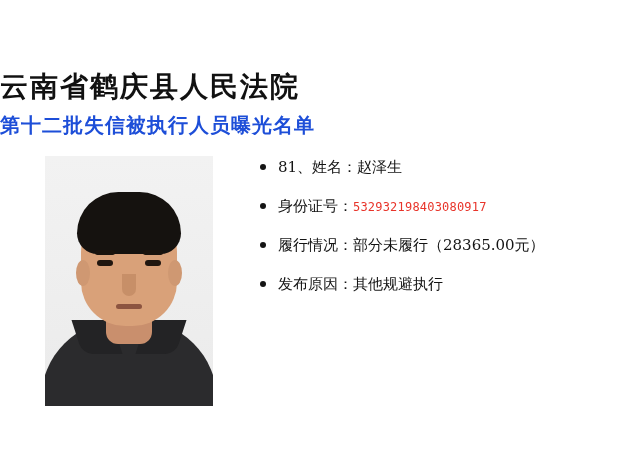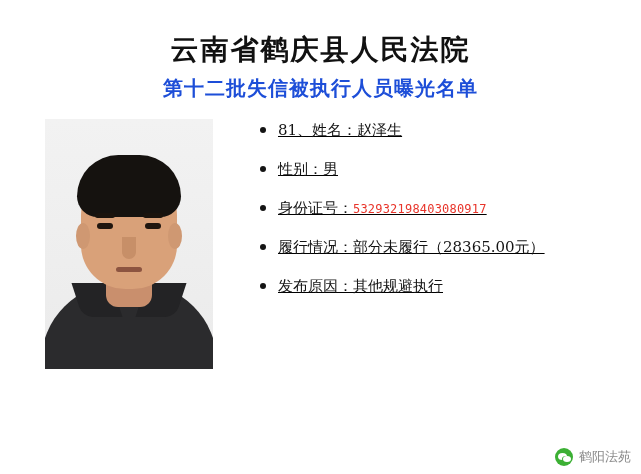--- a/index.html
+++ b/index.html
@@ -15,21 +15,22 @@
   }
   .poster {
     position: relative;
     width: 641px;
     height: 474px;
     background: #ffffff;
     box-sizing: border-box;
   }
   .header {
     padding-top: 32px;
-    text-align: center;
+    text-align: left;
+    margin-top: 37px;
   }
   .title-main {
     font-family: "DejaVu Serif", "Liberation Serif", serif;
     font-size: 28px;
     font-weight: bold;
     color: #111111;
     letter-spacing: 2px;
     line-height: 1.25;
   }
   .title-sub {
@@ -170,21 +171,20 @@
   }
   .fields-col {
     flex: 1;
     padding-right: 18px;
     padding-top: 6px;
   }
   ul.fields {
     list-style: none;
     margin: 0;
     padding: 0;
-    text-decoration: underline;
   }
   ul.fields li {
     position: relative;
     padding-left: 20px;
     margin-bottom: 21px;
     font-family: "DejaVu Serif", "Liberation Serif", serif;
     font-size: 15px;
     color: #141414;
     line-height: 1.2;
     white-space: nowrap;
@@ -285,24 +285,20 @@
     </div>
 
     <div class="fields-col">
       <ul class="fields">
         <li>
           <span class="bullet"></span>
           <span class="f-label">81、姓名：</span><span class="f-value">赵泽生</span>
         </li>
         <li>
           <span class="bullet"></span>
-          <span class="f-label">性别：</span><span class="f-value">男</span>
-        </li>
-        <li>
-          <span class="bullet"></span>
           <span class="f-label">身份证号：</span><span class="f-value highlight">532932198403080917</span>
         </li>
         <li>
           <span class="bullet"></span>
           <span class="f-label">履行情况：</span><span class="f-value">部分未履行（28365.00元）</span>
         </li>
         <li>
           <span class="bullet"></span>
           <span class="f-label">发布原因：</span><span class="f-value">其他规避执行</span>
         </li>

